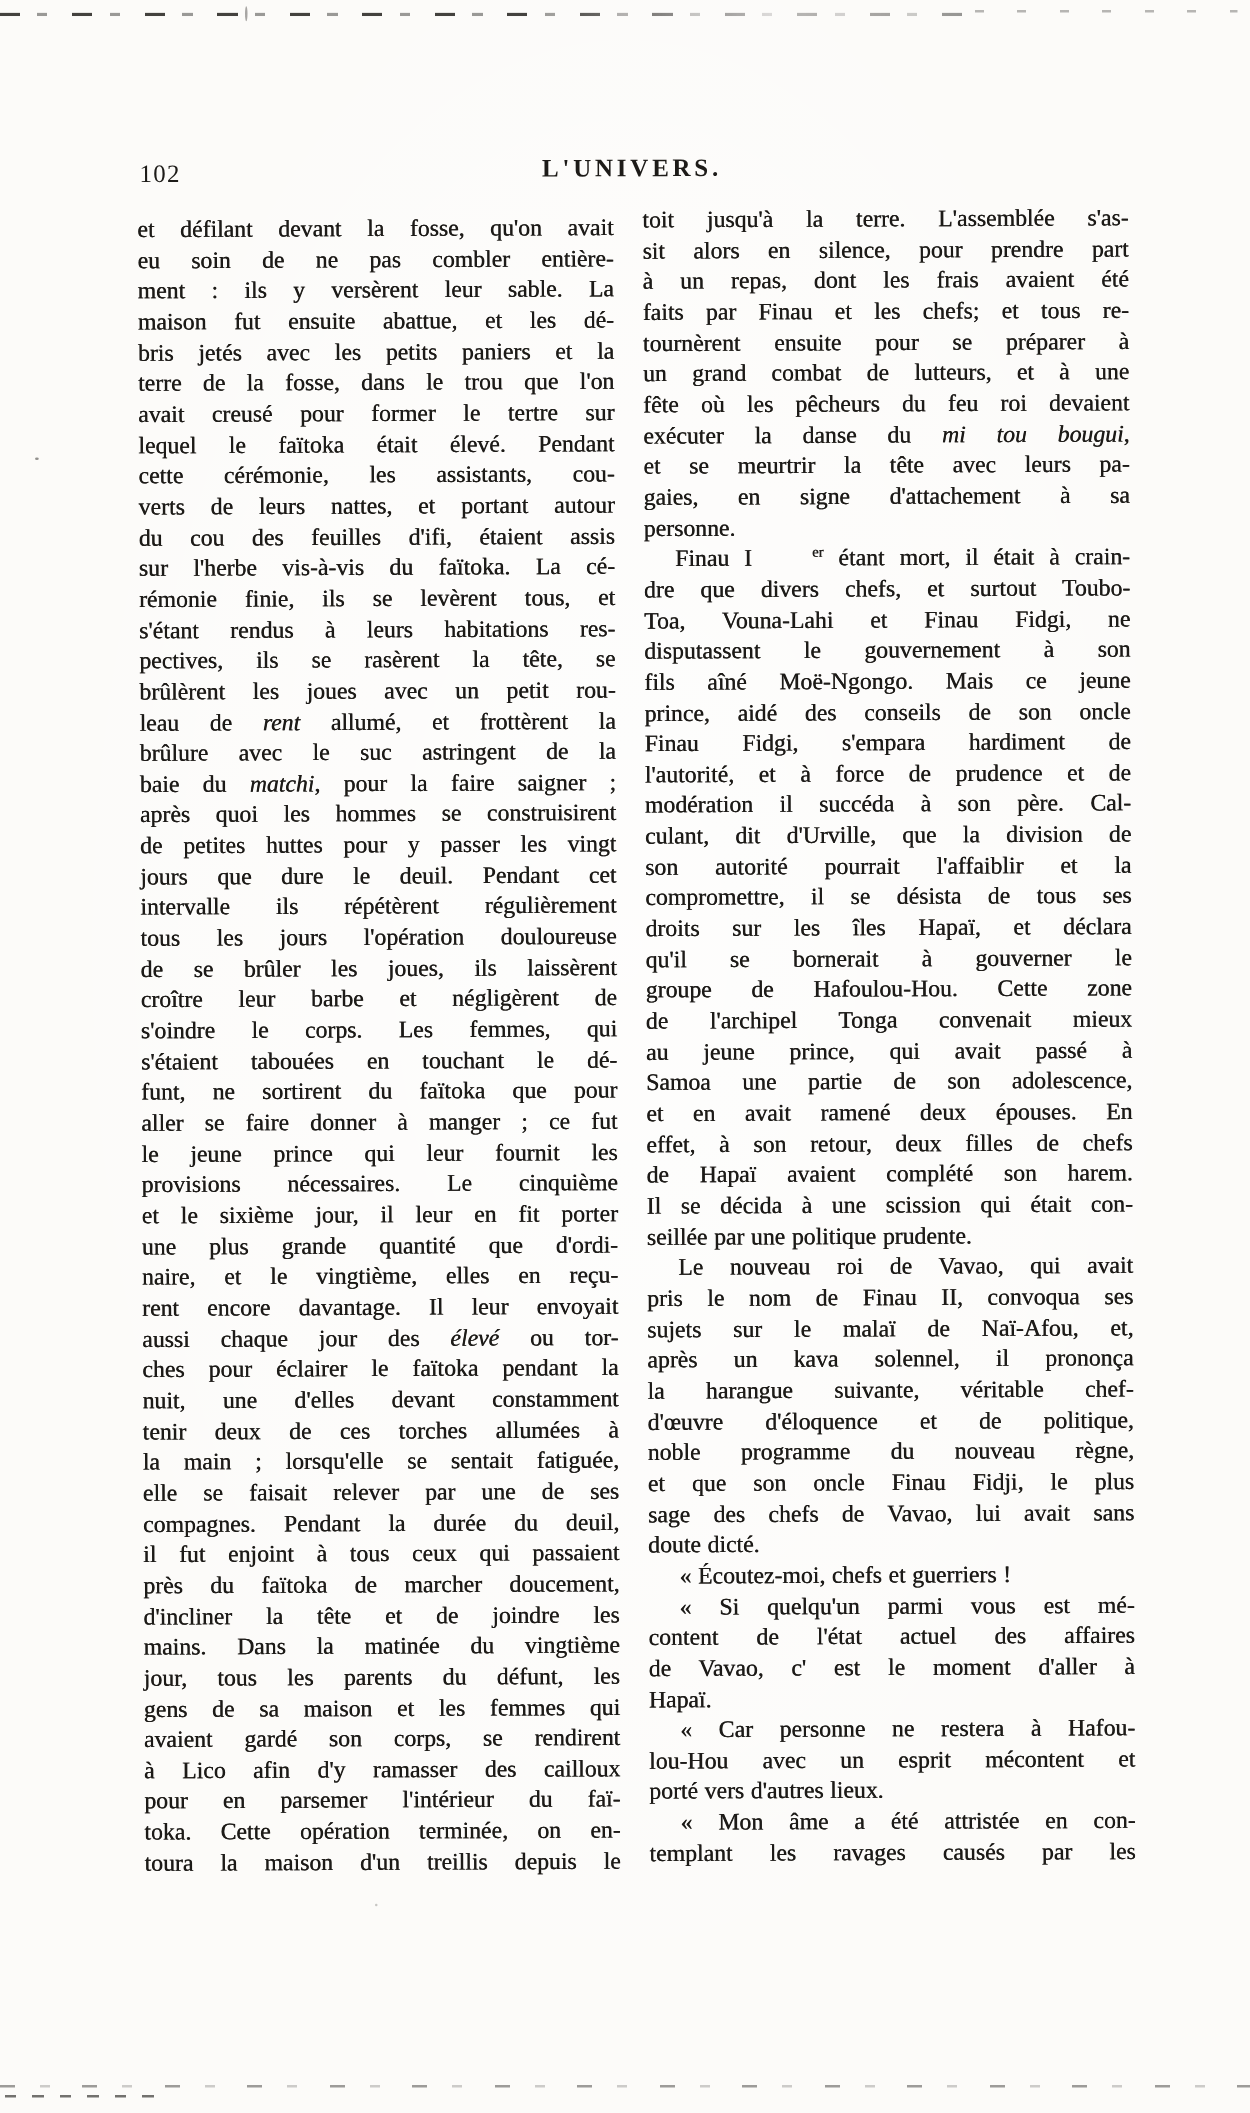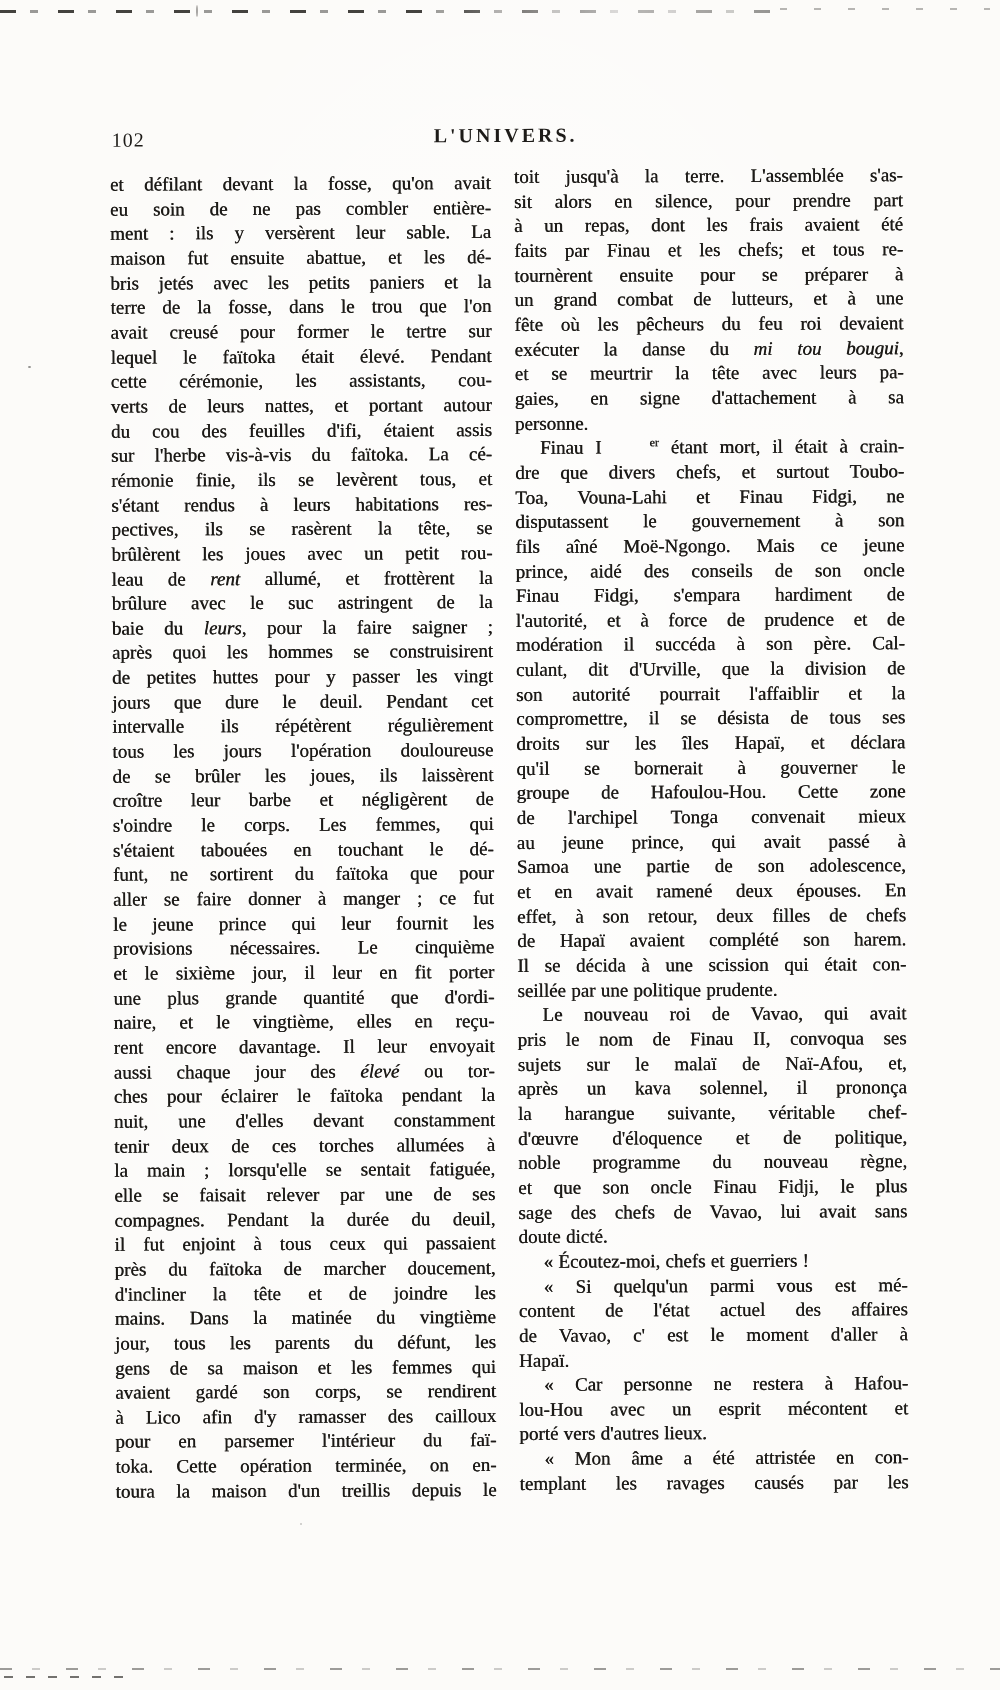--- a/index.html
+++ b/index.html
@@ -116,21 +116,21 @@
         <div class="line">cette cérémonie, les assistants, cou-</div>
         <div class="line">verts de leurs nattes, et portant autour</div>
         <div class="line">du cou des feuilles d'ifi, étaient assis</div>
         <div class="line">sur l'herbe vis-à-vis du faïtoka. La cé-</div>
         <div class="line">rémonie finie, ils se levèrent tous, et</div>
         <div class="line">s'étant rendus à leurs habitations res-</div>
         <div class="line">pectives, ils se rasèrent la tête, se</div>
         <div class="line">brûlèrent les joues avec un petit rou-</div>
         <div class="line">leau de <i>rent</i> allumé, et frottèrent la</div>
         <div class="line">brûlure avec le suc astringent de la</div>
-        <div class="line">baie du <i>leurs</i>, pour la faire saigner ;</div>
+        <div class="line">baie du <i>matchi</i>, pour la faire saigner ;</div>
         <div class="line">après quoi les hommes se construisirent</div>
         <div class="line">de petites huttes pour y passer les vingt</div>
         <div class="line">jours que dure le deuil. Pendant cet</div>
         <div class="line">intervalle ils répétèrent régulièrement</div>
         <div class="line">tous les jours l'opération douloureuse</div>
         <div class="line">de se brûler les joues, ils laissèrent</div>
         <div class="line">croître leur barbe et négligèrent de</div>
         <div class="line">s'oindre le corps. Les femmes, qui</div>
         <div class="line">s'étaient tabouées en touchant le dé-</div>
         <div class="line">funt, ne sortirent du faïtoka que pour</div>

